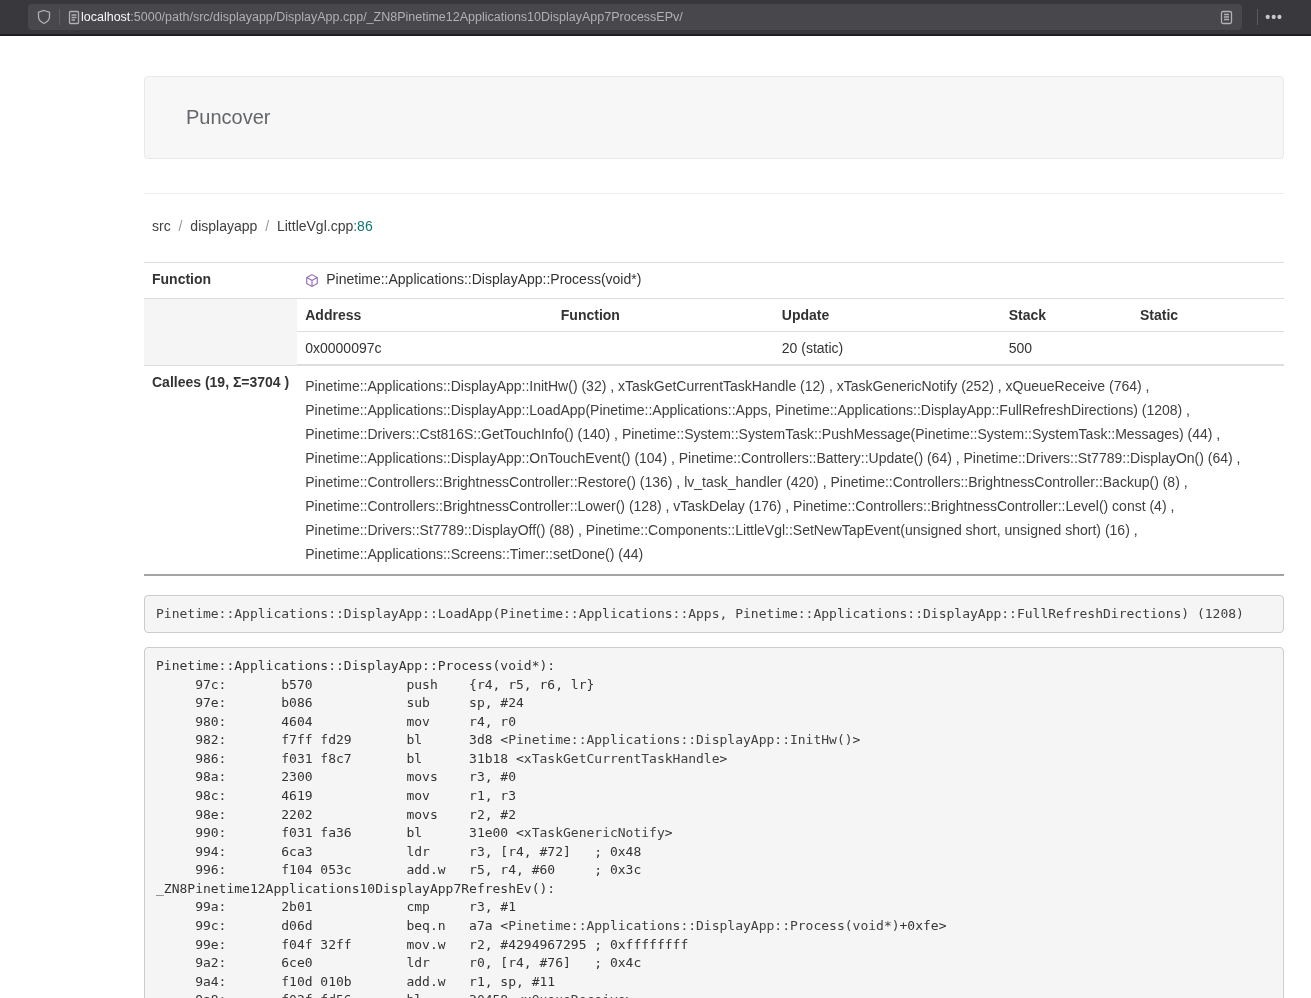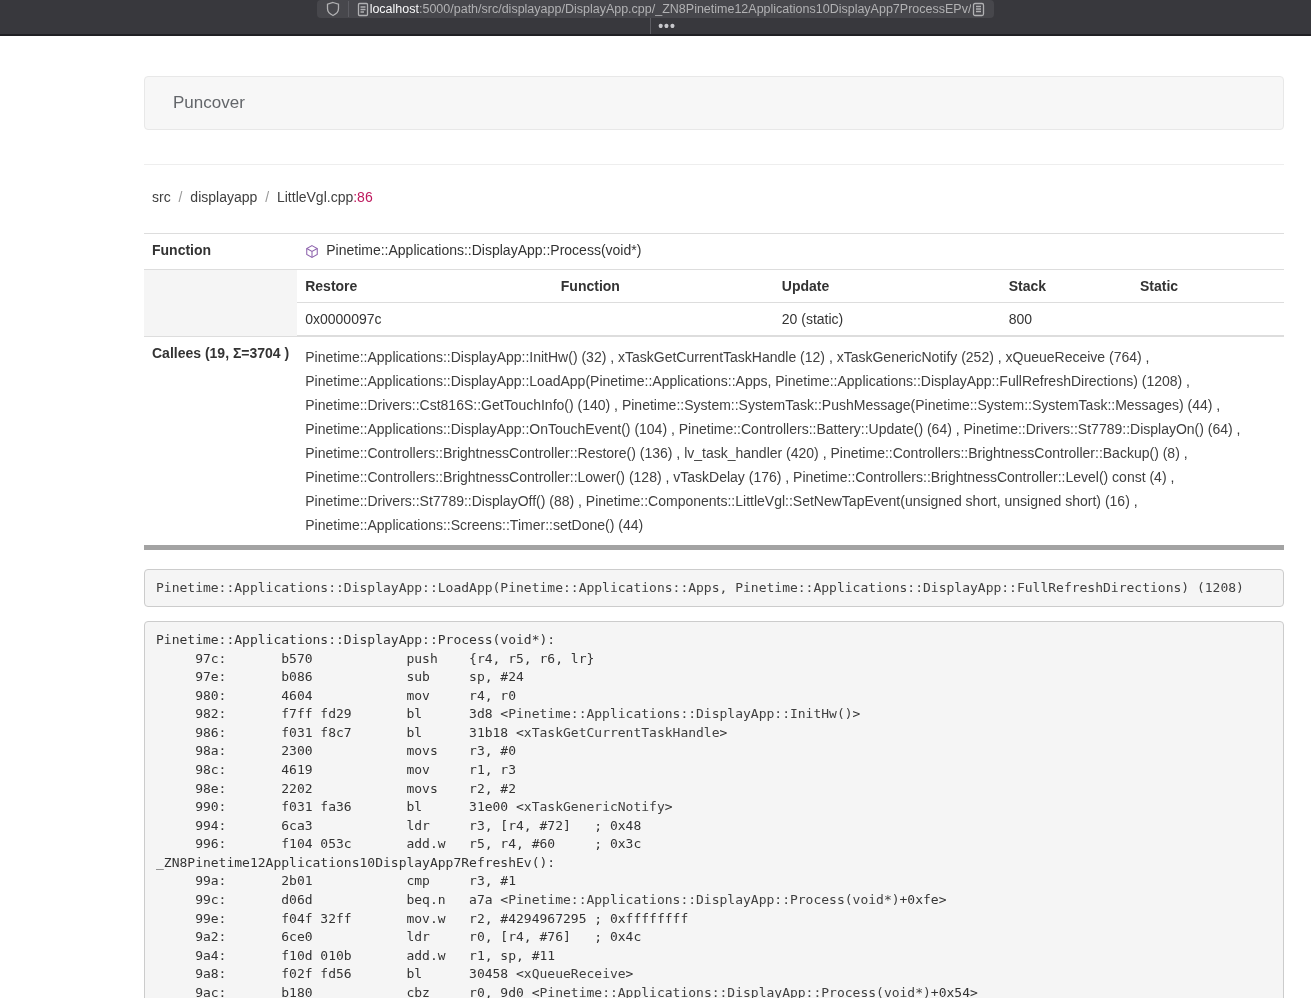--- a/index.html
+++ b/index.html
@@ -8,21 +8,21 @@
     width:1311px; height:998px; overflow:hidden;
     background:#fff;
     font-family:"Liberation Sans", sans-serif;
     color:#333;
   }
   a { color:#404040; text-decoration:none; cursor:pointer; }
 
   
   .topbar {
     height:36px; background:#38383d; display:flex; align-items:center;
-    padding:0 28px; border-bottom:2px solid #202024;flex-direction:column;
+    padding:0 28px; border-bottom:2px solid #202024;
   }
   .urlbar {
     flex:1; height:26px; background:#47474c; border-radius:4px;
     display:flex; align-items:center; padding:0 8px;
     font-size:12.5px; color:#b1b1b3; overflow:hidden; white-space:nowrap;
   }
   .urlbar .host { color:#f9f9fa; }
   .urlbar .rest { color:#b1b1b3; }
   .ic { display:inline-flex; align-items:center; justify-content:center; flex:0 0 auto; }
   .vsep { width:1px; height:16px; background:#5c5c62; margin:0 7px; flex:0 0 auto; }
@@ -30,34 +30,34 @@
   .topbar-right { display:flex; align-items:center; margin-left:8px; }
   .dots { color:#c8c8cc; font-size:14px; letter-spacing:1px; font-weight:bold; }
 
   
   .container { width:1140px; margin-left:144px; padding-top:40px; }
 
   .jumbotron {
     background:#f7f7f7; border:1px solid #e8e8e8; border-radius:4px;
     padding:16px 28px;
   }
-  .jumbotron h1 { margin:0; font-size:17px; font-weight:400; color:#63666a; }
+  .jumbotron h1 { margin:13px; font-size:20px; font-weight:400; color:#63666a; }
 
   hr.sep { border:0; border-top:1px solid #eee; margin:34px 0 24px 0; }
 
   .breadcrumb { font-size:14px; color:#777; margin:0 0 12px 8px; }
   .breadcrumb .divider { color:#999; padding:0 4px; }
-  .breadcrumb .suffix { color:#be185d; }
+  .breadcrumb .suffix { color:#0f766e; }
 
   table.symtable { width:100%; border-collapse:collapse; font-size:14px; color:#333; }
   table.symtable > tbody > tr > th,
   table.symtable > tbody > tr > td {
     text-align:left; vertical-align:top; border-top:1px solid #ddd; padding:8px;
   }
-  table.symtable { border-bottom:5px solid #a3a3a3;margin-top:28px; }
+  table.symtable { border-bottom:2px solid #a3a3a3;margin-top:28px; }
   th.lcol { width:136px; font-weight:bold; white-space:nowrap; }
   tr.striped { background:#f5f5f5; }
   tr.striped > td.nested { padding:0; }
 
   table.inner { width:100%; border-collapse:collapse; background:#fff; }
   table.inner th, table.inner td {
     text-align:left; padding:8px; border-bottom:1px solid #ddd; font-size:14px;
   }
   table.inner th { font-weight:bold; }
   .c-addr{width:25.9%} .c-rem{width:22.4%} .c-stack{width:23%} .c-code{width:13.3%} .c-static{width:15.4%}
@@ -143,31 +143,31 @@
             <span>Pinetime::Applications::DisplayApp::Process(void*)</span>
           </span>
         </td>
       </tr>
       <tr class="striped">
         <th class="lcol"></th>
         <td class="nested">
           <table class="inner">
             <tbody>
               <tr>
-                <th class="c-addr">Restore</th>
+                <th class="c-addr">Address</th>
                 <th class="c-rem">Function</th>
                 <th class="c-stack">Update</th>
                 <th class="c-code">Stack</th>
                 <th class="c-static">Static</th>
               </tr>
               <tr>
                 <td>0x0000097c</td>
                 <td></td>
                 <td>20 (static)</td>
-                <td>800</td>
+                <td>500</td>
                 <td></td>
               </tr>
             </tbody>
           </table>
         </td>
       </tr>
       <tr>
         <th class="lcol">Callees (19, Σ=3704 )</th>
         <td class="callees-cell"><a>Pinetime::Applications::DisplayApp::InitHw() (32)</a><span class="callee-sep"> , </span><a>xTaskGetCurrentTaskHandle (12)</a><span class="callee-sep"> , </span><a>xTaskGenericNotify (252)</a><span class="callee-sep"> , </span><a>xQueueReceive (764)</a><span class="callee-sep"> , </span><a>Pinetime::Applications::DisplayApp::LoadApp(Pinetime::Applications::Apps, Pinetime::Applications::DisplayApp::FullRefreshDirections) (1208)</a><span class="callee-sep"> , </span><a>Pinetime::Drivers::Cst816S::GetTouchInfo() (140)</a><span class="callee-sep"> , </span><a>Pinetime::System::SystemTask::PushMessage(Pinetime::System::SystemTask::Messages) (44)</a><span class="callee-sep"> , </span><a>Pinetime::Applications::DisplayApp::OnTouchEvent() (104)</a><span class="callee-sep"> , </span><a>Pinetime::Controllers::Battery::Update() (64)</a><span class="callee-sep"> , </span><a>Pinetime::Drivers::St7789::DisplayOn() (64)</a><span class="callee-sep"> , </span><a>Pinetime::Controllers::BrightnessController::Restore() (136)</a><span class="callee-sep"> , </span><a>lv_task_handler (420)</a><span class="callee-sep"> , </span><a>Pinetime::Controllers::BrightnessController::Backup() (8)</a><span class="callee-sep"> , </span><a>Pinetime::Controllers::BrightnessController::Lower() (128)</a><span class="callee-sep"> , </span><a>vTaskDelay (176)</a><span class="callee-sep"> , </span><a>Pinetime::Controllers::BrightnessController::Level() const (4)</a><span class="callee-sep"> , </span><a>Pinetime::Drivers::St7789::DisplayOff() (88)</a><span class="callee-sep"> , </span><a>Pinetime::Components::LittleVgl::SetNewTapEvent(unsigned short, unsigned short) (16)</a><span class="callee-sep"> , </span><a>Pinetime::Applications::Screens::Timer::setDone() (44)</a></td>
       </tr>

